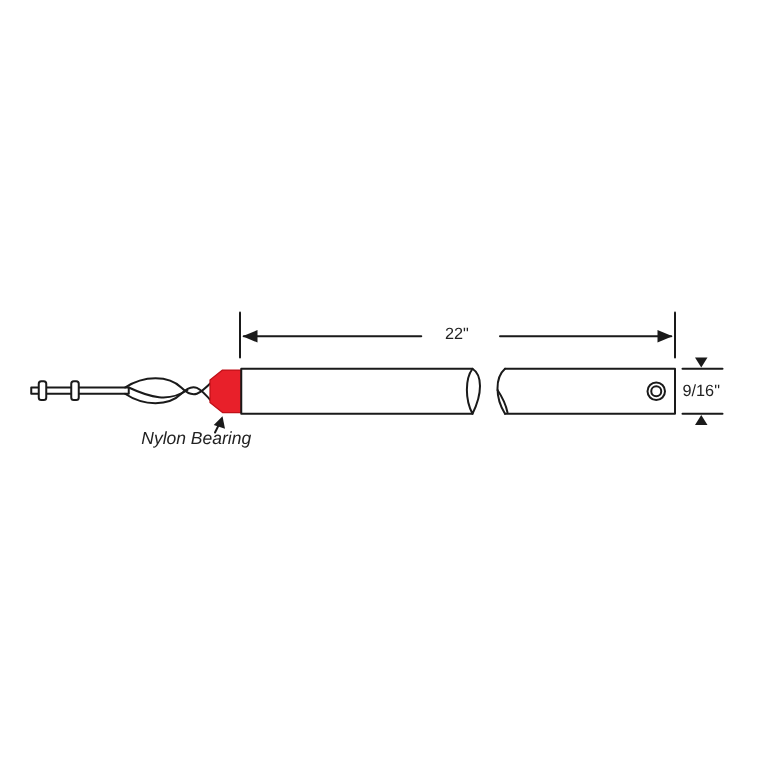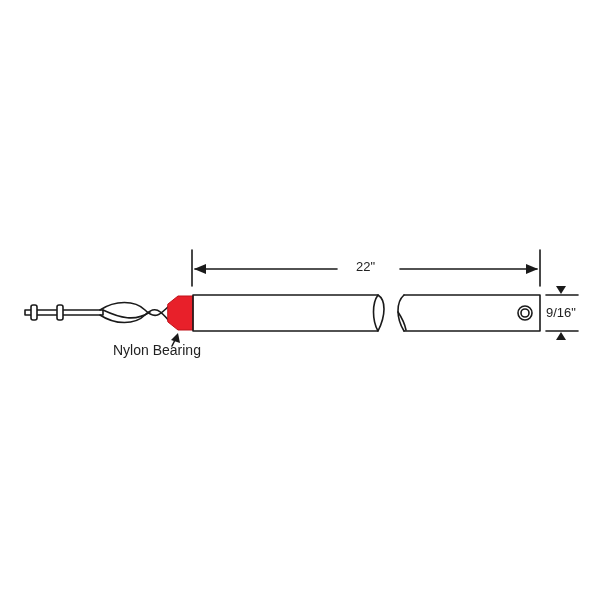--- a/index.html
+++ b/index.html
@@ -1,21 +1,21 @@
 <!DOCTYPE html>
 <html><head>
   <meta charset="utf-8">
   <style>
     html, body { margin: 0; padding: 0; background: #ffffff; }
     body { width: 608px; height: 608px; position: relative; overflow: hidden; font-family: "Liberation Sans", sans-serif; }
     #stage { position: absolute; left: 0; top: 0; width: 608px; height: 608px; }
     .lbl { position: absolute; color: #222; font-family: "Liberation Sans", sans-serif; white-space: nowrap; }
     .dim-22 { left: 356px; top: 259px; font-size: 13px; }
     .dim-916 { left: 546px; top: 305px; font-size: 13px; }
-    .bearing-lbl { left: 113px; top: 342px; font-size: 14px; }
+    .bearing-lbl { left: 113px; top: 342px; font-size: 14px; font-style: italic; }
   </style>
 </head>
 <body>
 
 <div id="stage">
   <svg width="608" height="608" viewBox="0 0 608 608">
     <g fill="none" stroke="#1a1a1a" stroke-width="1.6" stroke-linecap="round" stroke-linejoin="round">
 
       <g>
         <rect x="25" y="310" width="78" height="5" fill="#fff"></rect>

